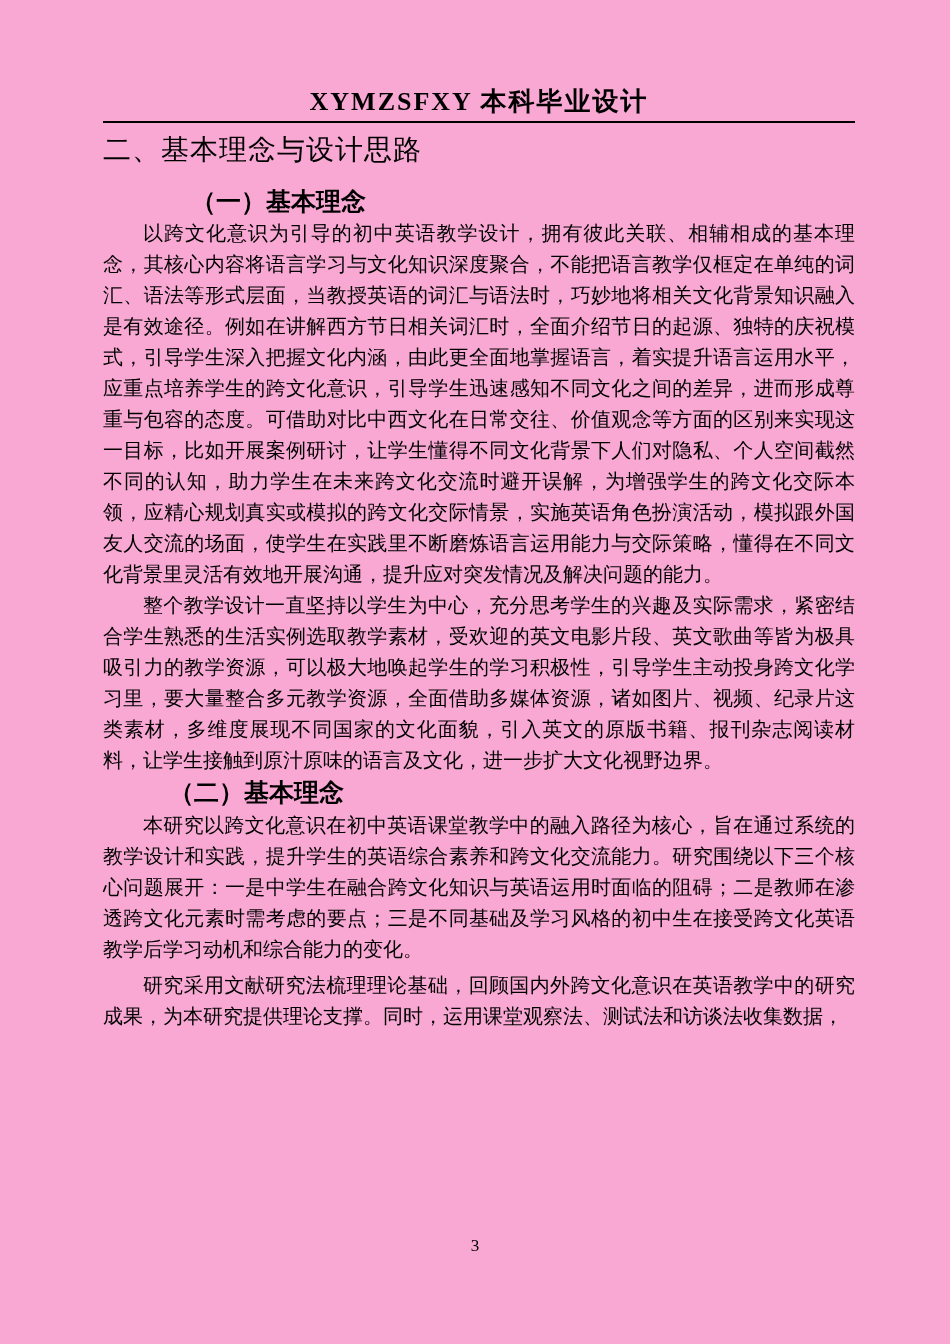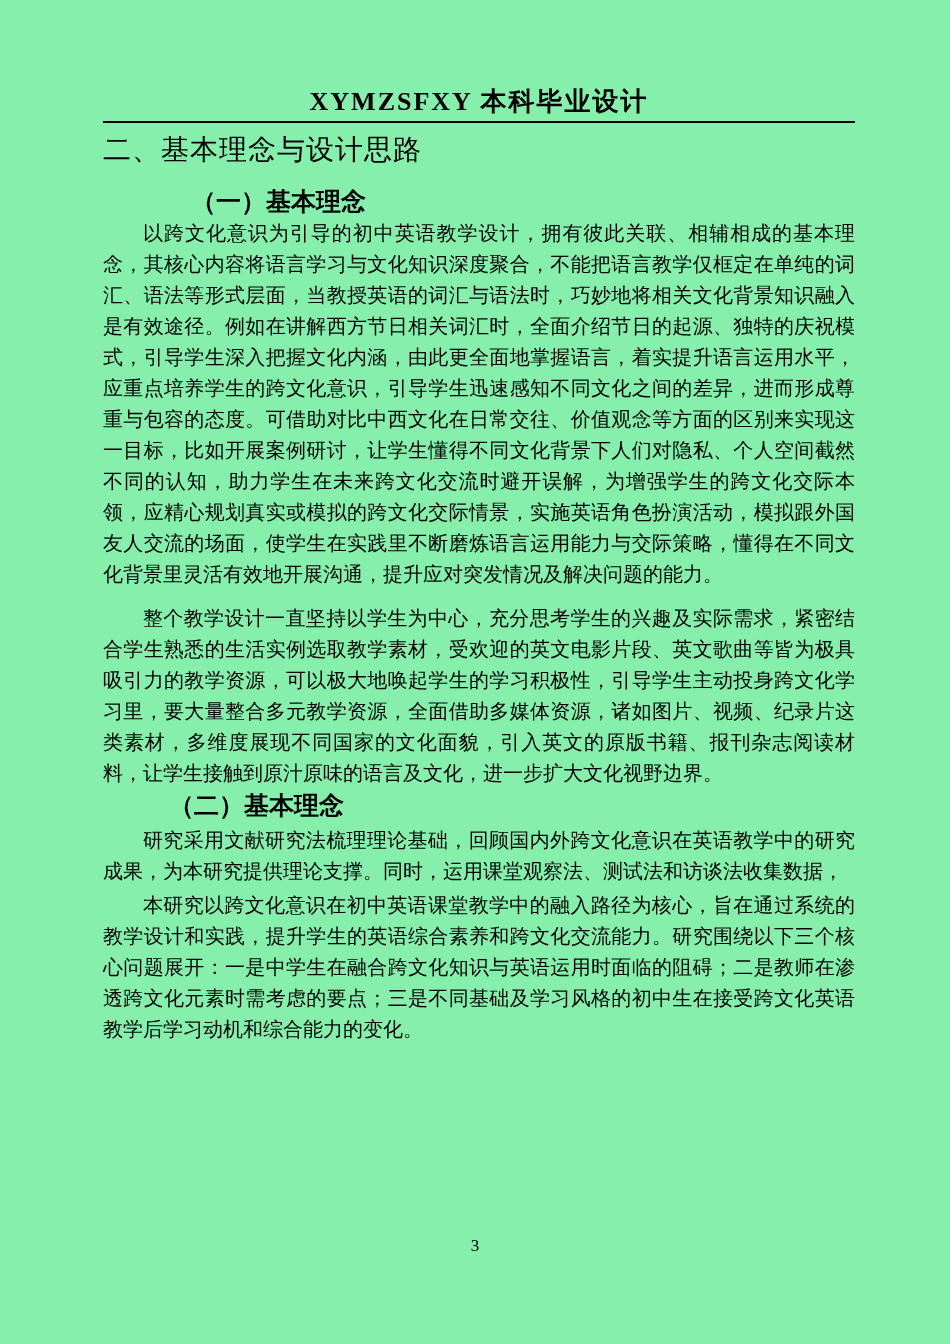--- a/index.html
+++ b/index.html
@@ -4,21 +4,21 @@
 <style>
   html, body {
     margin: 0;
     padding: 0;
     background: #ffffff;
   }
   .page {
     position: relative;
     width: 950px;
     height: 1344px;
-    background: #86efac;
+    background: #f9a8d4;
     color: #000000;
     box-sizing: border-box;
     padding: 88px 95px 0 103px;
     overflow: hidden;
     font-family: "Liberation Serif", "DejaVu Serif", serif;
   }
   .doc-header {
     text-align: center;
     font-family: "Liberation Serif", "DejaVu Serif", serif;
     font-size: 26px;
@@ -33,21 +33,21 @@
     margin: 0;
     font-size: 20px;
     line-height: 31px;
     text-align: justify;
     text-justify: inter-ideograph;
     text-indent: 2em;
     font-family: "Liberation Serif", "DejaVu Serif", serif;
   }
   .para-1 { margin-top: 9px; }
   .para-2 { margin-top: 2px; }
-  .para-3 { margin-top: 13px; }
+  .para-3 { }
   .para-4 { margin-top: 3px; }
   .para-5 { margin-top: 5px; }
   .heading-1 {
     margin: 10px 0 0 0;
     font-family: "Liberation Sans", "DejaVu Sans", sans-serif;
     font-size: 28px;
     font-weight: normal;
     line-height: 34px;
     letter-spacing: 1px;
   }
@@ -84,21 +84,21 @@
   <h1 class="heading-1">二、基本理念与设计思路</h1>
 
   <h2 class="heading-2 sub-1">（一）基本理念</h2>
 
   <p class="para para-2">以跨文化意识为引导的初中英语教学设计，拥有彼此关联、相辅相成的基本理念，其核心内容将语言学习与文化知识深度聚合，不能把语言教学仅框定在单纯的词汇、语法等形式层面，当教授英语的词汇与语法时，巧妙地将相关文化背景知识融入是有效途径。例如在讲解西方节日相关词汇时，全面介绍节日的起源、独特的庆祝模式，引导学生深入把握文化内涵，由此更全面地掌握语言，着实提升语言运用水平，应重点培养学生的跨文化意识，引导学生迅速感知不同文化之间的差异，进而形成尊重与包容的态度。可借助对比中西文化在日常交往、价值观念等方面的区别来实现这一目标，比如开展案例研讨，让学生懂得不同文化背景下人们对隐私、个人空间截然不同的认知，助力学生在未来跨文化交流时避开误解，为增强学生的跨文化交际本领，应精心规划真实或模拟的跨文化交际情景，实施英语角色扮演活动，模拟跟外国友人交流的场面，使学生在实践里不断磨炼语言运用能力与交际策略，懂得在不同文化背景里灵活有效地开展沟通，提升应对突发情况及解决问题的能力。</p>
 
   <p class="para para-3">整个教学设计一直坚持以学生为中心，充分思考学生的兴趣及实际需求，紧密结合学生熟悉的生活实例选取教学素材，受欢迎的英文电影片段、英文歌曲等皆为极具吸引力的教学资源，可以极大地唤起学生的学习积极性，引导学生主动投身跨文化学习里，要大量整合多元教学资源，全面借助多媒体资源，诸如图片、视频、纪录片这类素材，多维度展现不同国家的文化面貌，引入英文的原版书籍、报刊杂志阅读材料，让学生接触到原汁原味的语言及文化，进一步扩大文化视野边界。</p>
 
   <h2 class="heading-2 sub-2">（二）基本理念</h2>
 
+  <p class="para para-4">本研究以跨文化意识在初中英语课堂教学中的融入路径为核心，旨在通过系统的教学设计和实践，提升学生的英语综合素养和跨文化交流能力。研究围绕以下三个核心问题展开：一是中学生在融合跨文化知识与英语运用时面临的阻碍；二是教师在渗透跨文化元素时需考虑的要点；三是不同基础及学习风格的初中生在接受跨文化英语教学后学习动机和综合能力的变化。</p>
+
   <p class="para para-5">研究采用文献研究法梳理理论基础，回顾国内外跨文化意识在英语教学中的研究成果，为本研究提供理论支撑。同时，运用课堂观察法、测试法和访谈法收集数据，</p>
-
-  <p class="para para-4">本研究以跨文化意识在初中英语课堂教学中的融入路径为核心，旨在通过系统的教学设计和实践，提升学生的英语综合素养和跨文化交流能力。研究围绕以下三个核心问题展开：一是中学生在融合跨文化知识与英语运用时面临的阻碍；二是教师在渗透跨文化元素时需考虑的要点；三是不同基础及学习风格的初中生在接受跨文化英语教学后学习动机和综合能力的变化。</p>
 
   <div class="page-footer">
     <span>3</span>
   </div>
 
 </div>
 
 </body></html>

